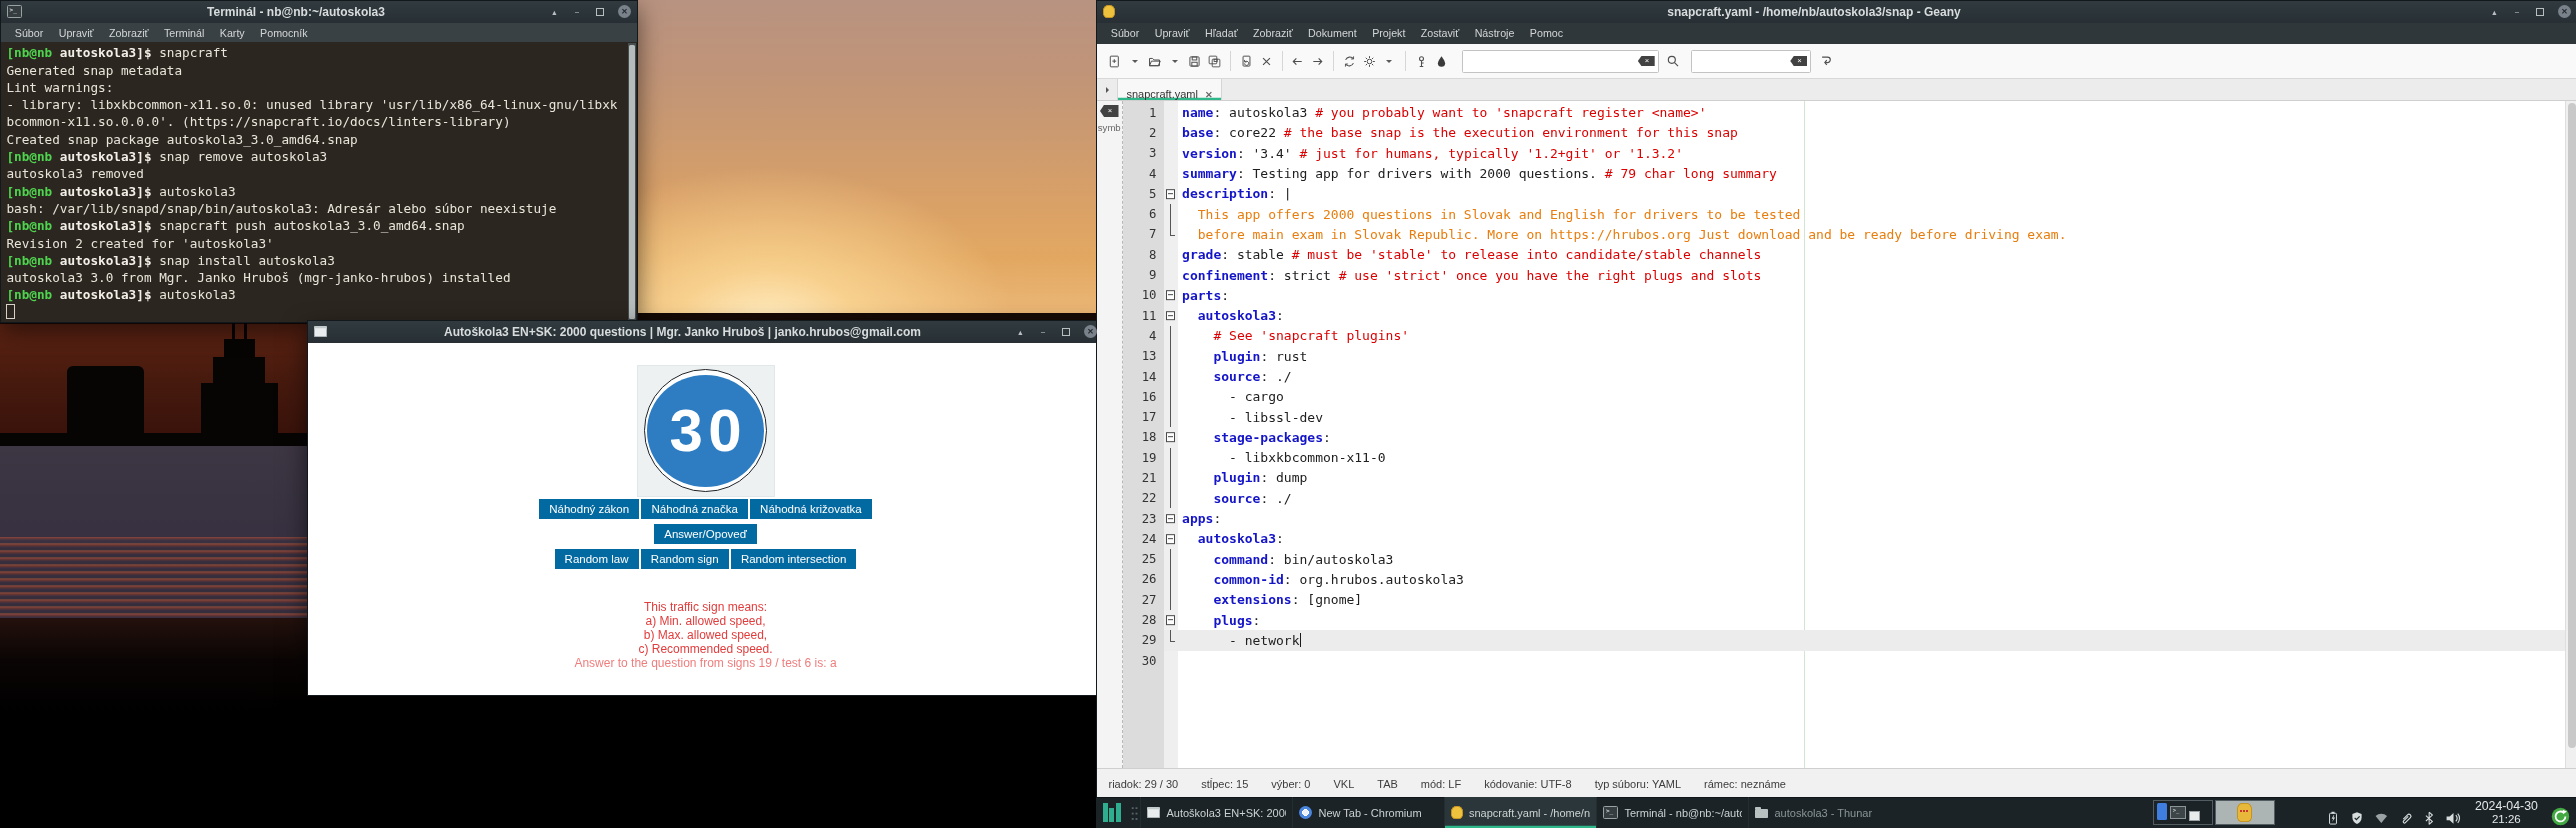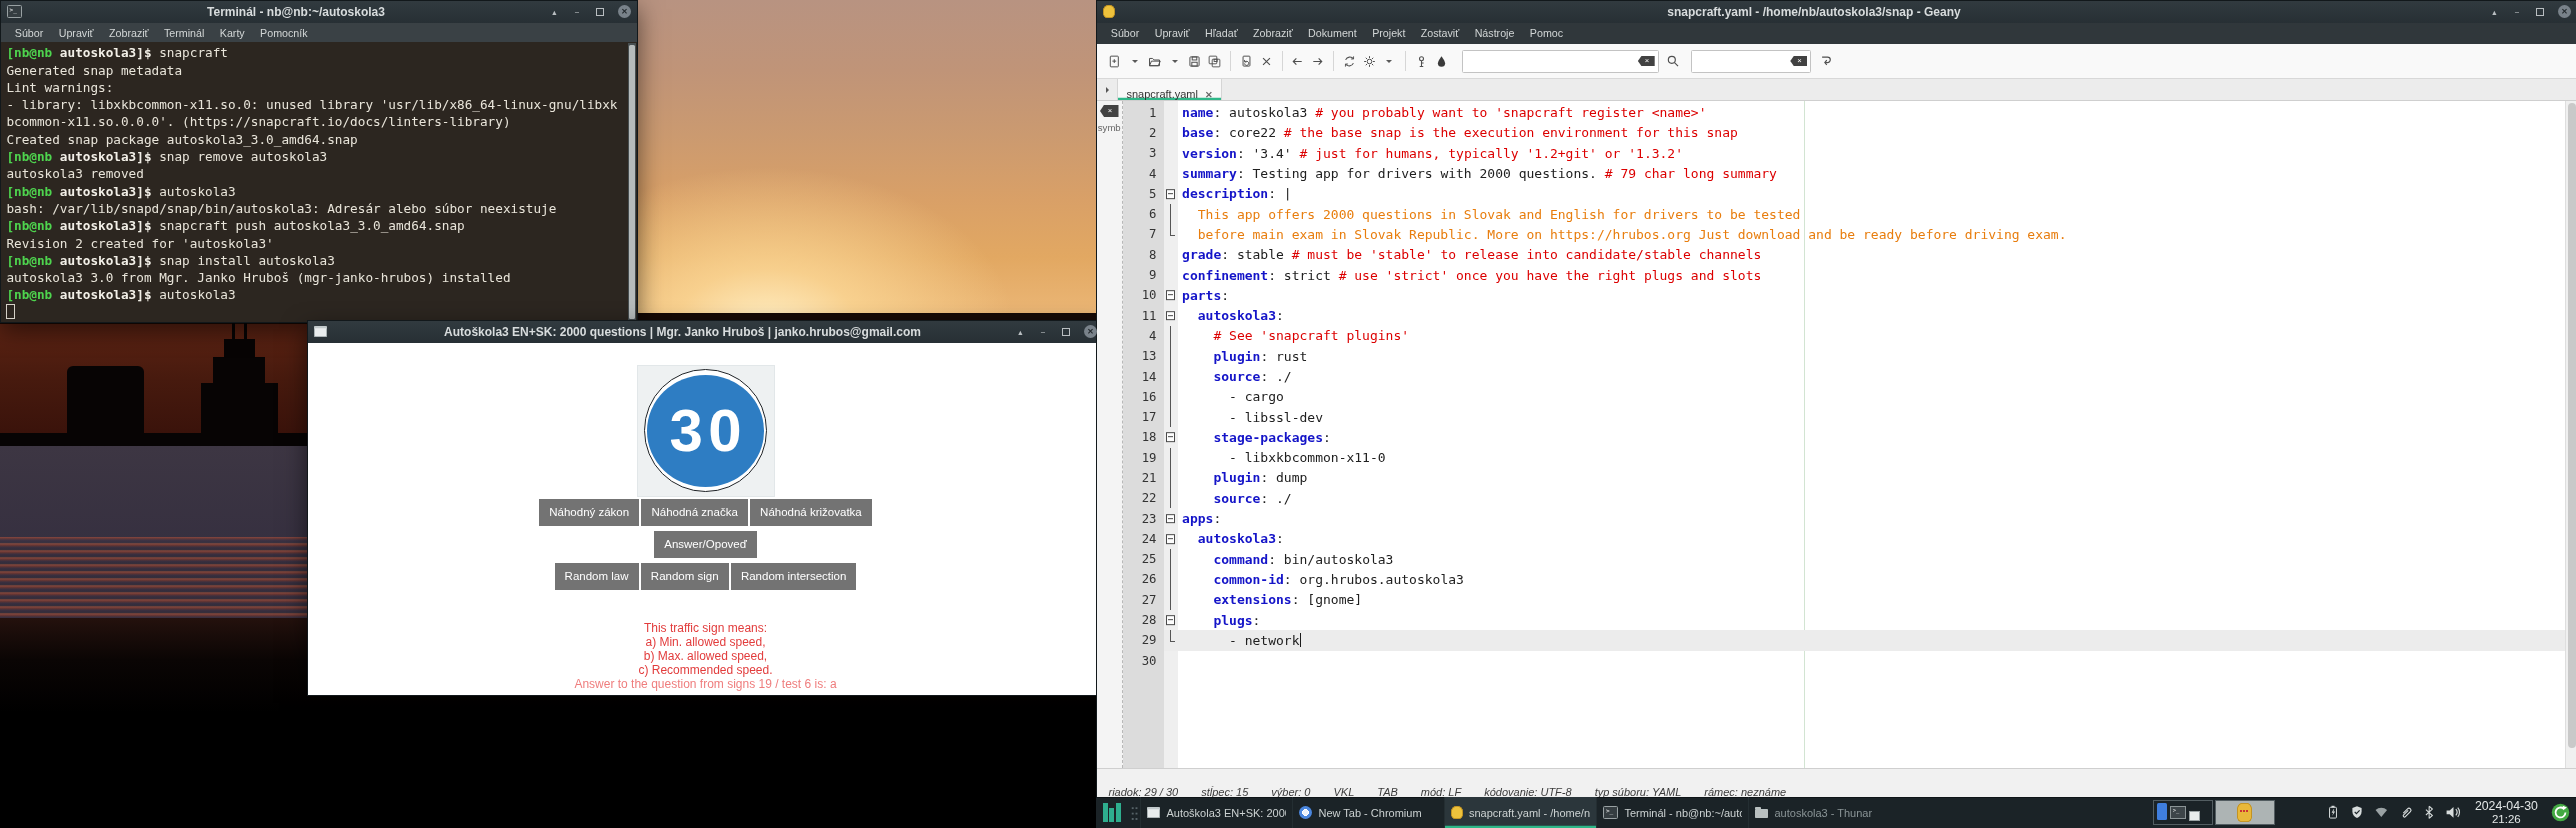--- a/index.html
+++ b/index.html
@@ -46,21 +46,21 @@
 
   
   #win-autoskola{left:307px;top:320px;width:795px;height:374px;background:#fff;}
   #auto-body{position:absolute;left:0;top:21.5px;right:0;bottom:0;background:#fff;display:flex;flex-direction:column;align-items:center;}
   .sign-box{margin-top:22px;width:136px;height:130px;background:#eef1f2;display:flex;align-items:center;justify-content:center;border:0.8px solid #e2e7e9;}
   .sign-outer{width:121px;height:121px;border-radius:50%;background:#fff;border:1.5px solid #1f2327;display:flex;align-items:center;justify-content:center;}
   .sign-inner{width:112px;height:112px;border-radius:50%;background:#2e7dc3;color:#fff;display:flex;align-items:center;justify-content:center;
     font-size:60px;font-weight:bold;letter-spacing:5.4px;padding-left:5.4px;font-family:"Liberation Sans",sans-serif;}
   .btn-row{display:flex;gap:2.3px;margin-top:5px;}
   .btn-row.first{margin-top:2.3px;}
-  .btn{background:#737373;color:#fff;font-size:11.5px;height:27px;display:flex;align-items:center;padding:0 10px;border:0;font-family:"Liberation Sans",sans-serif;}
+  .btn{background:#0369a1;color:#fff;font-size:11.5px;height:20px;display:flex;align-items:center;padding:0 10px;border:0;font-family:"Liberation Sans",sans-serif;}
   #q-block{margin-top:31px;text-align:center;}
   .qline{color:#e23c3c;font-size:12px;line-height:14px;}
   .aline{color:#ef7d7d;font-size:12px;line-height:14px;}
 
   
   #win-geany{left:1096px;top:0;width:1480px;height:797px;background:#fff;box-shadow:none;display:flex;flex-direction:column;}
   #geany-menubar{height:21.5px;background:#30373b;display:flex;align-items:center;padding-left:6.1px;flex:none;}
   #geany-toolbar{height:34px;background:#f9f9f9;border-bottom:0.8px solid #d8d8d8;display:flex;align-items:center;padding-left:7.7px;flex:none;}
   .tbtn{width:20px;height:23px;display:flex;align-items:center;justify-content:center;flex:none;}
   .dd{width:0;height:0;border-left:3.1px solid transparent;border-right:3.1px solid transparent;border-top:3.8px solid #5a5a5a;margin:0 1.5px;}
@@ -95,21 +95,21 @@
   .fold.f-e::after{content:"";position:absolute;left:6.1px;top:55%;width:5.4px;height:0.8px;background:#555;}
   .ct{white-space:pre;padding-left:4.6px;font-size:13px;color:#1c1c1c;z-index:1;}
   .seg-k{color:#1414c8;font-weight:bold;}
   .seg-p{color:#202020;}
   .seg-v{color:#202020;}
   .seg-c{color:#dc0000;}
   .seg-o{color:#e87d0d;}
   .caret{display:inline-block;width:1.5px;height:14.6px;background:#1a1a1a;vertical-align:-2.3px;}
   #editor-scrollbar{position:absolute;right:0;top:0;bottom:0;width:10.7px;background:#f0f0f0;border-left:0.8px solid #dedede;}
   #editor-scrollbar .thumb{position:absolute;left:1.5px;right:1.5px;top:1.5px;bottom:3%;background:#c9c9c9;border-radius:4.6px;}
-  #geany-statusbar{height:29px;background:#f1f1f1;border-top:0.8px solid #cfcfcf;display:flex;align-items:flex-end;gap:23px;padding-left:11.5px;flex:none;font-style:italic;}
+  #geany-statusbar{height:29px;background:#f1f1f1;border-top:0.8px solid #cfcfcf;display:flex;align-items:center;gap:23px;padding-left:11.5px;flex:none;}
   .status-item{font-size:11px;color:#3c3c3c;white-space:nowrap;}
 
   
   #panel{position:absolute;left:1096px;top:797px;width:1480px;height:31px;background:#1b2327;display:flex;align-items:center;box-shadow:inset 0 0.8px 0 #0d1214;}
   #menu-btn{width:32px;height:31px;display:flex;align-items:center;justify-content:center;flex:none;}
   .mj-logo{position:relative;width:18.4px;height:18.4px;}
   .mj-logo i{position:absolute;background:#2eae8e;}
   .mj-a{left:0;top:0;width:5px;height:18.4px;}
   .mj-b{left:6.7px;top:5px;width:5px;height:13.4px;}
   .mj-c{right:0;top:0;width:5px;height:18.4px;}
@@ -131,21 +131,21 @@
   .ic-folder::before{content:"";position:absolute;left:0;top:-2.3px;width:5.4px;height:2.3px;background:#b9c0c0;border-radius:0.8px 0.8px 0 0;}
   #pager{display:flex;margin-left:253px;gap:1.5px;}
   .pcell{width:58px;height:23px;border:0.8px solid #535d61;position:relative;flex:none;}
   .pcell.active{background:#adb4b4;}
   .mini{position:absolute;}
   .mini-blue{left:3.1px;top:2.3px;width:10px;height:17px;background:#3f7ede;border-radius:1.5px;}
   .mini-term{left:16px;top:4.6px;width:15.3px;height:13px;background:#3d4549;border:0.8px solid #8b9496;font-size:5.4px;color:#e8eaea;font-family:"DejaVu Sans Mono",monospace;padding-left:1.5px;box-sizing:border-box;}
   .mini-white{left:35px;top:10px;width:9.2px;height:7.7px;background:#e8ecec;border:0.8px solid #9aa2a4;}
   .mini-geany{left:21.5px;top:1.5px;width:14.6px;height:19px;background:#e8b83a;border-radius:35% 35% 30% 30%;box-shadow:inset 0 0 0 0.8px #b98a1e;}
   .mini-geany::after{content:"";position:absolute;left:3.1px;top:7.7px;width:8.4px;height:2.3px;background:repeating-linear-gradient(90deg,#c33 0 1.5px,transparent 1.5px 3.1px);}
-  #tray{margin-left:auto;display:flex;align-items:center;gap:10px;padding-right:6.1px;}
+  #tray{margin-left:auto;display:flex;align-items:flex-end;gap:10px;padding-right:6.1px;}
   #tray svg{display:block;}
   #clock{text-align:center;color:#e3e7e7;line-height:13px;margin-left:3.1px;}
   #clock-date{font-size:12.3px;}
   #clock-time{font-size:11.5px;}
   #updates-btn{width:19px;height:19px;margin-left:3.1px;}
 </style>
 </head>
 <body>
 
 <div id="desktop">

